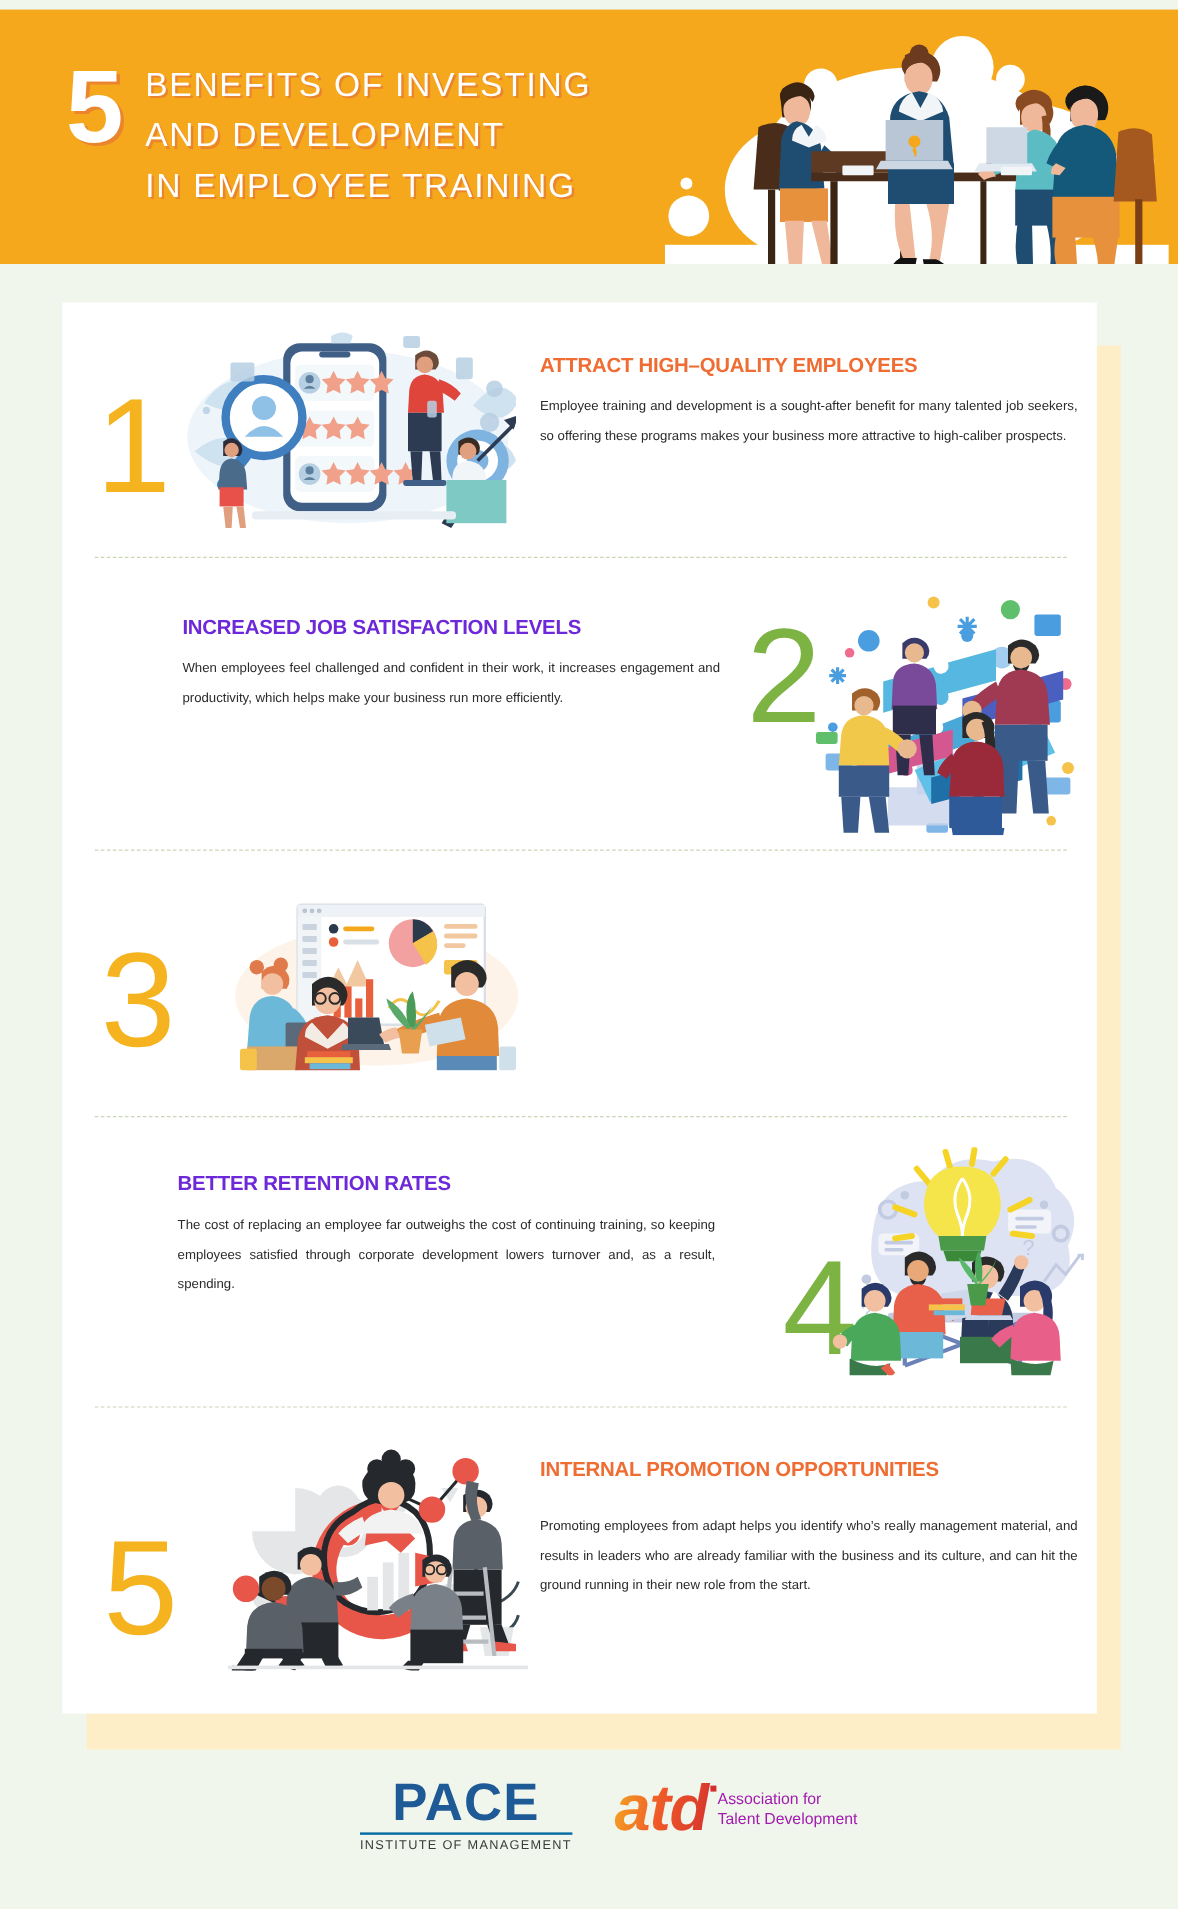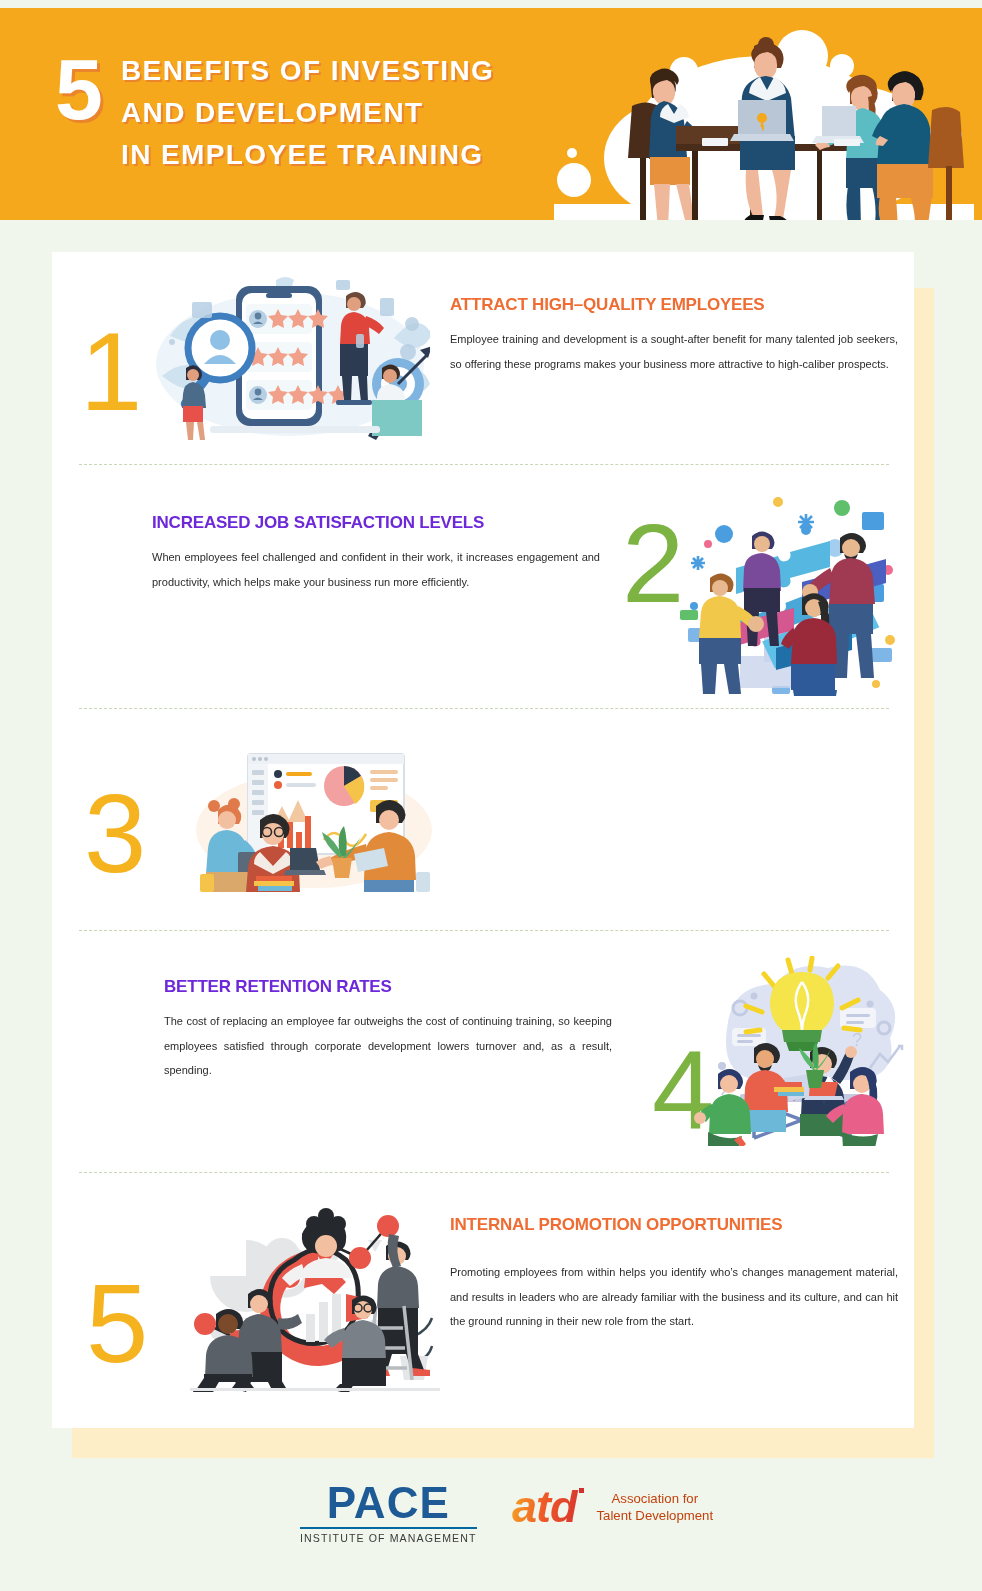--- a/index.html
+++ b/index.html
@@ -22,21 +22,21 @@
     overflow: hidden;
   }
   .header-title {
     position: absolute;
     left: 55px; top: 42px;
     width: 500px;
     z-index: 5;
   }
   .header-line {
     font-size: 28px;
-    font-weight: bold;
+    font-weight: normal;
     letter-spacing: 1.4px;
     color: #ffffff;
     line-height: 42px;
     text-shadow: 2px 2px 0 rgba(224,104,60,0.55);
     white-space: nowrap;
   }
   .big-five {
     position: absolute;
     left: 0; top: -4px;
     font-size: 86px;
@@ -112,35 +112,35 @@
     font-size: 44px; font-weight: bold; letter-spacing: 1px;
     color: #1d5a96; font-family: "Liberation Sans", sans-serif;
     line-height: 46px; position: relative;
   }
   .pace-sub {
     font-size: 10.6px; letter-spacing: 1.1px; color: #3a3a3a;
     border-top: 2px solid #0369a1; padding-top: 3px; margin-top: 1px;
   }
   .atd-logo { position: absolute; left: 512px; top: 14px; display: flex; align-items: center; }
   .atd-word {
-    font-size: 45px; font-weight: bold; font-style: italic;
+    font-size: 54px; font-weight: bold; font-style: italic;
     line-height: 46px; letter-spacing: -1px;
     background: linear-gradient(100deg, #f5a623 0%, #ef5a28 45%, #d32f2f 100%);
     -webkit-background-clip: text; background-clip: text;
     -webkit-text-fill-color: transparent; color: #e8532a;
     position: relative; padding-right: 6px;
   }
   .atd-tm {
     position: absolute; right: -1px; top: 4px;
     width: 5px; height: 5px; background: #d32f2f;
     -webkit-text-fill-color: initial;
   }
   .atd-sub {
-    font-size: 13.2px; line-height: 17px; color: #c2410c;
-    margin-left: 14px; font-weight: 500; text-align: center;
+    font-size: 13.2px; line-height: 17px; color: #a21caf;
+    margin-left: 2px; font-weight: 500;
   }
 </style>
 </head>
 <body>
 
 <div class="header">
 
   <svg class="hero-ill" viewBox="0 0 420 245">
 
     <g fill="#ffffff">
@@ -516,21 +516,21 @@
       <rect x="64" y="142" width="34" height="5" fill="#6bb8d8"></rect>
       <rect x="222" y="128" width="14" height="20" rx="2" fill="#cfe0ea"></rect>
       <rect x="6" y="130" width="14" height="18" rx="2" fill="#f5c24a"></rect>
     </svg>
 
   </div>
 
   <div class="divider" style="top:678px;"></div>
 
   <div class="row" style="top:700px;height:215px;">
-    <div class="txt" style="left:112px; top:22px;">
+    <div class="txt" style="left:96px; top:22px;">
       <div class="head green">BETTER RETENTION RATES</div>
       <div class="body">The cost of replacing an employee far outweighs the cost of continuing training, so keeping employees satisfied through corporate development lowers turnover and, as a result, spending.</div>
     </div>
 
     <span class="num green" style="left:600px; top:82px;">4</span>
 
     <svg class="ill" style="left:640px; top:4px;" width="220" height="190" viewBox="0 0 220 190">
       <path d="M36 66 q6-38 48-38 q18-24 52-16 q38-10 52 22 q24 18 10 48 q8 34-26 42 l-108 0 q-38-6-28-58z" fill="#dde3f2"></path>
 
       <circle cx="48" cy="52" r="7" fill="none" stroke="#c2cbe2" stroke-width="3"></circle>
@@ -716,21 +716,21 @@
       <rect x="14" y="172" width="48" height="8" fill="#25282c"></rect>
       <path d="M14 176 l-8 12 16 4 8-14z" fill="#25282c"></path>
       <path d="M44 178 l6 10 14-2 -8-10z" fill="#25282c"></path>
       <path d="M4 186 l18 4 0 5 -20 0z" fill="#25282c"></path>
 
       <rect x="0" y="186" width="250" height="3" fill="#e4e6e8"></rect>
     </svg>
 
     <div class="txt" style="left:398px; top:18px;">
       <div class="head orange">INTERNAL PROMOTION OPPORTUNITIES</div>
-      <div class="body" style="margin-top:22px;">Promoting employees from within helps you identify who’s changes management material, and results in leaders who are already familiar with the business and its culture, and can hit the ground running in their new role from the start.</div>
+      <div class="body" style="margin-top:22px;">Promoting employees from adapt helps you identify who’s really management material, and results in leaders who are already familiar with the business and its culture, and can hit the ground running in their new role from the start.</div>
     </div>
   </div>
 
 </div>
 
 <div class="footer">
 
   <div class="pace-logo">
     <div class="pace-word">PACE</div>
     <div class="pace-sub">INSTITUTE OF MANAGEMENT</div>

